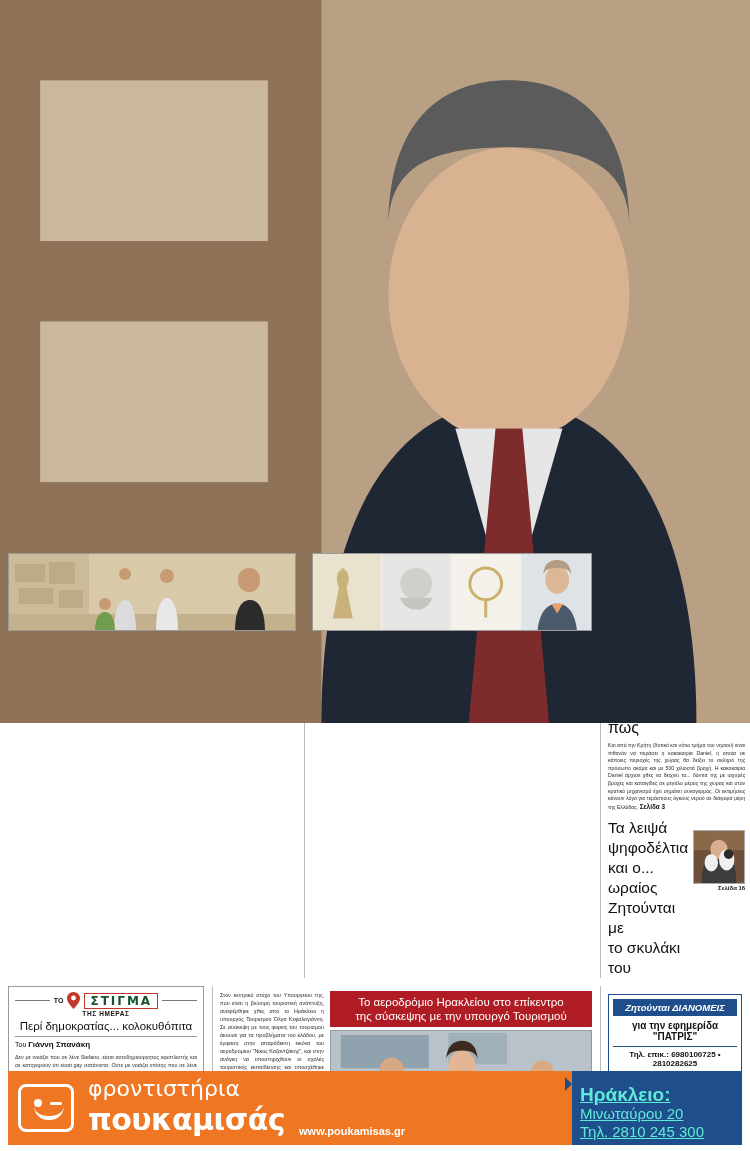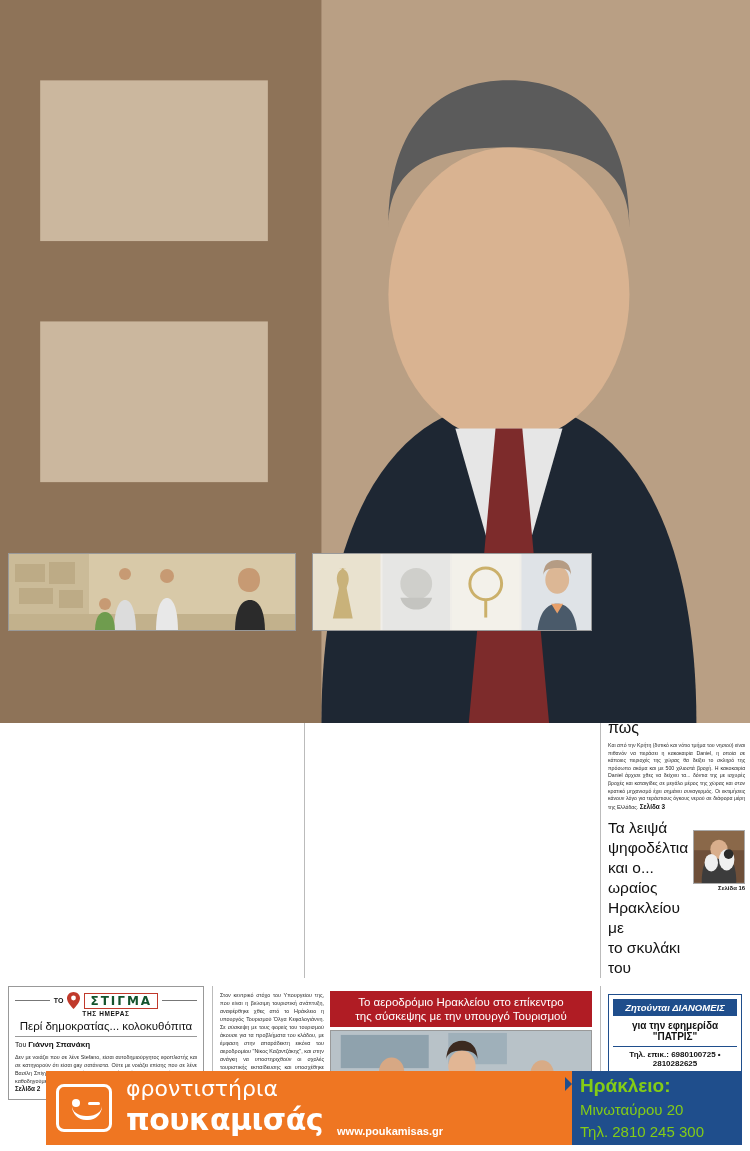--- a/index.html
+++ b/index.html
@@ -221,40 +221,40 @@
   .cl-title {
     background:#1f4e8c; color:#fff; font-weight:bold; font-style:italic;
     font-size:9.5px; text-align:center; padding:3px 2px;
   }
   .cl-sub { text-align:center; font-size:10px; font-weight:bold; margin-top:4px; }
   .cl-ph { text-align:center; font-size:8px; font-weight:bold; margin-top:4px; border-top:1px solid #1f4e8c; padding-top:3px;}
 
   
   .botad {
     position:absolute; left:8px; right:8px; bottom:6px; height:74px;
-    display:flex; border:0;margin-left:38px;
+    display:flex; border:0;
   }
   .botad-main {
     flex:1; background:#ef7622; display:flex; align-items:center; padding:0 10px; gap:14px; position:relative;
   }
   .smiley {
     width:56px; height:48px; border:3px solid #fff; border-radius:8px; position:relative; flex:0 0 56px;
   }
   .smiley .eye { position:absolute; top:12px; left:13px; width:8px; height:8px; background:#fff; border-radius:50%; }
   .smiley .eye2 { position:absolute; top:15px; left:29px; width:12px; height:3px; background:#fff; border-radius:2px; }
   .smiley .mouth {
     position:absolute; bottom:9px; left:13px; width:30px; height:14px;
     border-bottom:4px solid #fff; border-radius:0 0 30px 30px;
   }
   .ba-t1 { color:#fff; font-size:22px; line-height:23px; font-family:"DejaVu Sans",sans-serif; }
   .ba-t2 { color:#fff; font-size:30px; line-height:40px; font-weight:bold; font-family:"DejaVu Sans",sans-serif; letter-spacing:-0.5px;}
   .ba-url { color:#fff; font-size:11px; font-weight:bold; align-self:flex-end; margin-bottom:8px; }
   .botad-side {
-    flex:0 0 170px; background:#1f4e8c; color:#84cc16; padding:4px 8px;
-    display:flex; flex-direction:column; justify-content:space-between; position:relative;
+    flex:0 0 170px; background:#1f4e8c; color:#5eead4; padding:4px 8px;
+    display:flex; flex-direction:column; justify-content:flex-end; position:relative;text-decoration:underline;
   }
   .botad-side:before{
     content:""; position:absolute; left:-7px; top:6px;
     border-top:7px solid transparent; border-bottom:7px solid transparent; border-left:7px solid #1f4e8c;
   }
   .bs1 { font-size:19px; font-weight:bold; line-height:21px; }
   .bs2 { font-size:15px; line-height:18px; }
   .bs3 { font-size:15px; line-height:18px; }
 
   
@@ -504,21 +504,21 @@
       </div>
       <div class="col-body">
         <span>Και από την Κρήτη (δυτικό και νότιο τμήμα του νησιού) είναι πιθανόν να περάσει η κακοκαιρία Daniel, η οποία σε κάποιες περιοχές της χώρας θα δείξει το σκληρό της πρόσωπο ακόμα και με 500 χιλιοστά βροχή. Η κακοκαιρία Daniel άρχισε χθες να δείχνει τα... δόντια της με ισχυρές βροχές και καταιγίδες σε μεγάλο μέρος της χώρας και στον κρατικό μηχανισμό έχει σημάνει συναγερμός. Οι εκτιμήσεις κάνουν λόγο για τεράστιους όγκους νερού σε διάφορα μέρη της Ελλάδας.</span>
         <span class="pg">Σελίδα 3</span>
       </div>
 
       <div class="dogwrap" style="margin-top:7px">
         <div class="h3b" style="flex:1">
           <span>Τα λειψά ψηφοδέλτια</span><br>
           <span>και ο... ωραίος</span><br>
-          <span>Ηρακλείου με</span><br>
+          <span>Ζητούνται με</span><br>
           <span>το σκυλάκι του</span>
         </div>
         <div style="flex:0 0 52px">
           <div class="dog-photo">
             <svg class="ph" viewBox="0 0 52 54" preserveAspectRatio="xMidYMid slice">
               <rect width="52" height="54" fill="#6e4f39"></rect>
               <rect x="0" y="0" width="52" height="20" fill="#8a6849"></rect>
               <path d="M8 54c0-22 7-32 18-32s18 10 18 32z" fill="#3c3c3c"></path>
               <ellipse cx="26" cy="19" rx="9" ry="10" fill="#d9ae8c"></ellipse>
               <ellipse cx="34" cy="30" rx="8" ry="11" fill="#f0f0f0"></ellipse>

